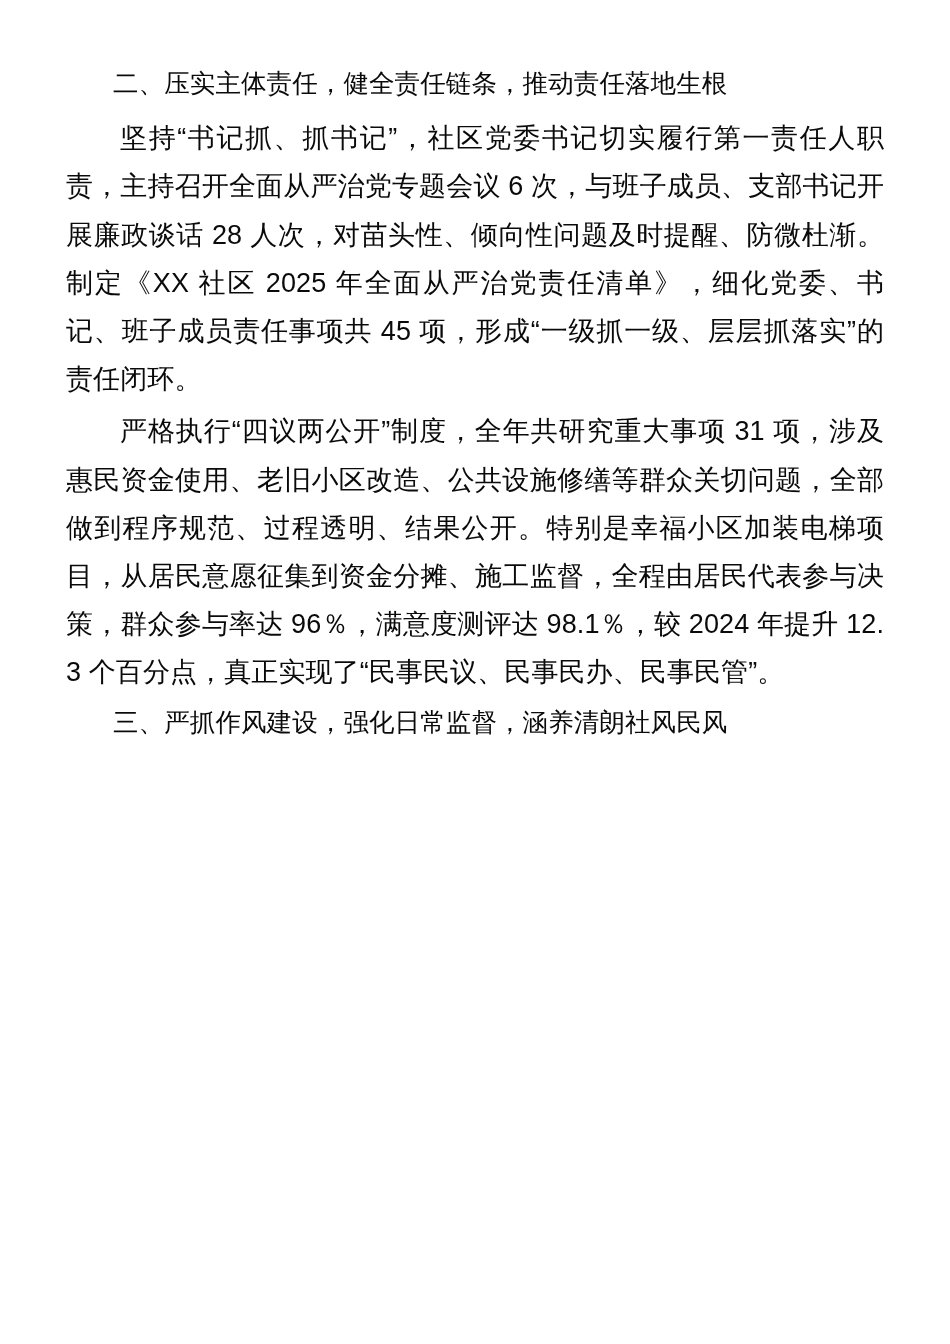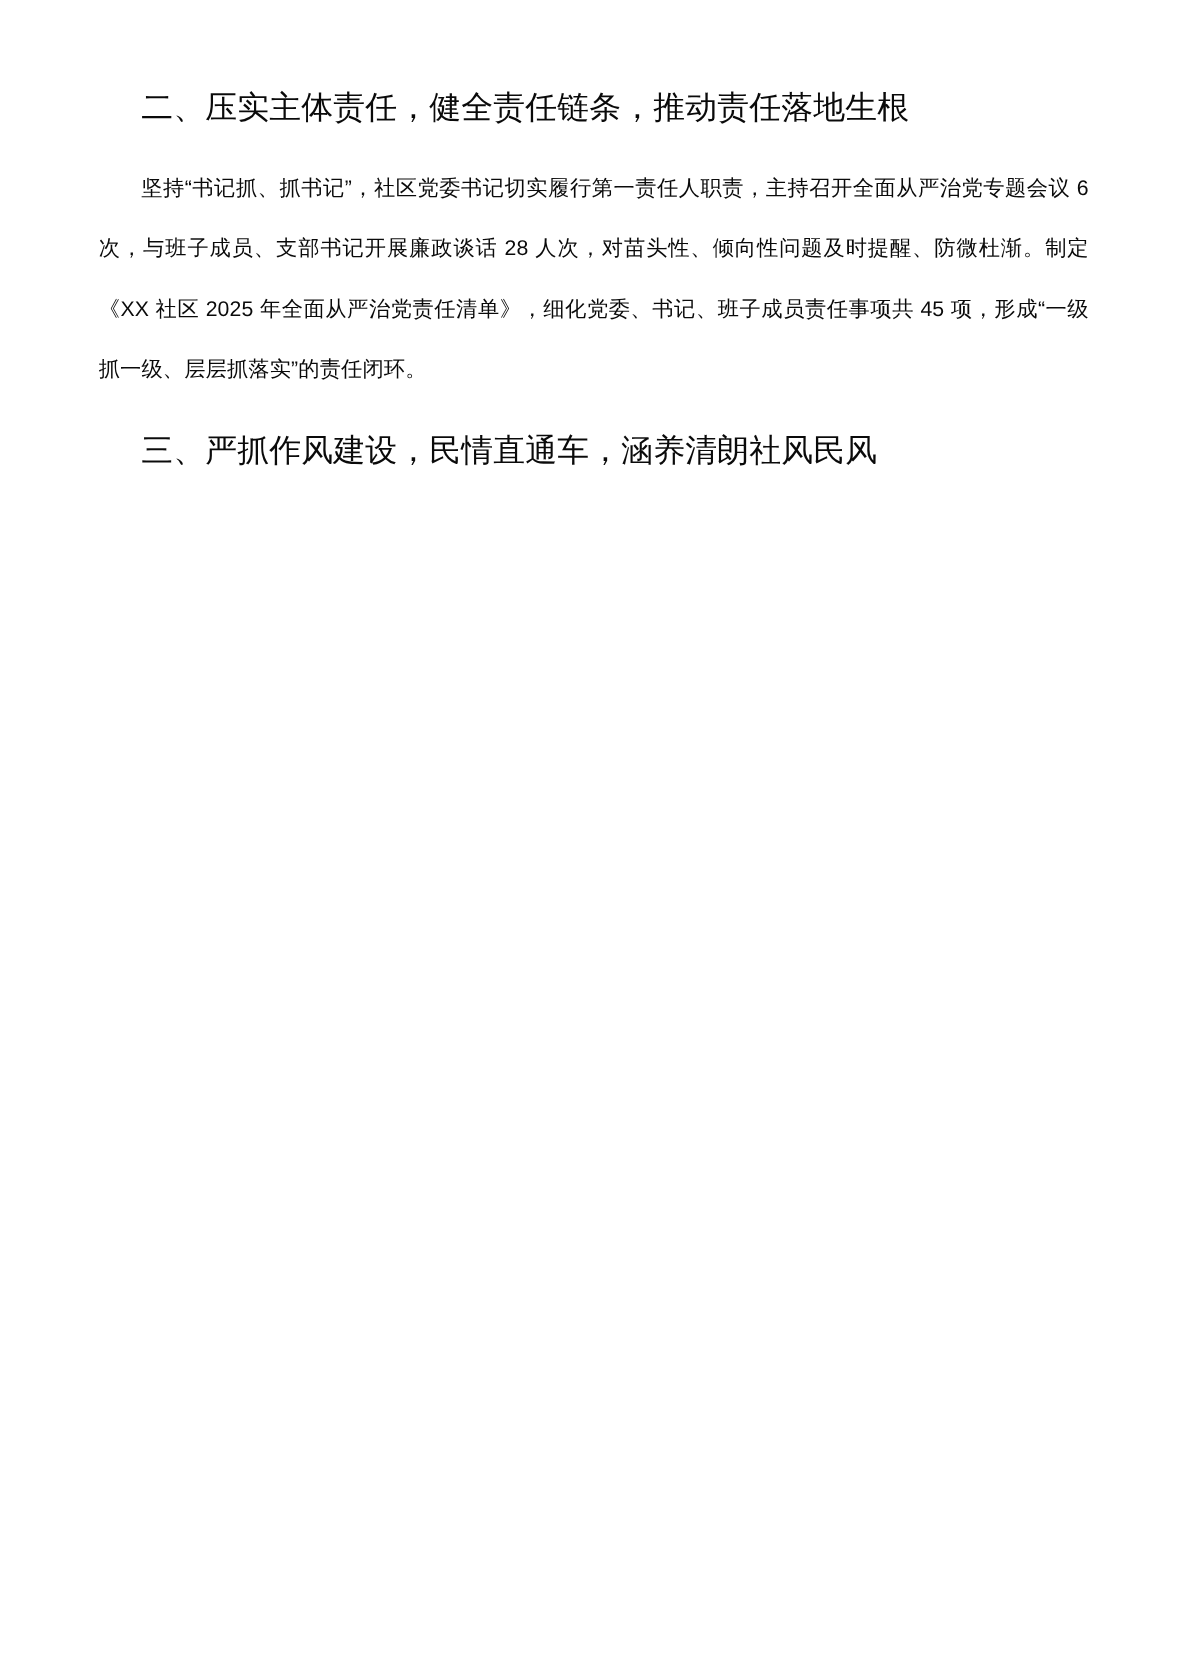--- a/index.html
+++ b/index.html
@@ -19,53 +19,54 @@
 
   .content {
     position: absolute;
     left: 62px;
     top: 62px;
     width: 826px;
   }
 
   .para {
     font-family: "Liberation Sans", "DejaVu Sans", sans-serif;
-    font-size: 17px;
+    font-size: 27px;
     line-height: 48.2px;
     color: #0a0a0a;
     text-align: justify;
     text-justify: inter-ideograph;
     text-indent: 2em;
-    margin: 17px;
+    margin: 4px;
     letter-spacing: 0.1px;
     -webkit-font-smoothing: antialiased;
     word-break: break-all;
   }
 
   .heading {
-    font-family: Liberation Serif, serif;
+    font-family: Liberation Mono, monospace;
     font-size: 25.5px;
     line-height: 48.2px;
     color: #0a0a0a;
     text-align: left;
     text-indent: 2em;
     margin: 0;
     letter-spacing: 0.1px;
     white-space: nowrap;
   }
 </style>
 </head>
 <body>
 
 <div class="page">
   <div class="content">
 
     <div class="heading">二、压实主体责任，健全责任链条，推动责任落地生根</div>
 
     <p class="para">坚持“书记抓、抓书记”，社区党委书记切实履行第一责任人职责，主持召开全面从严治党专题会议 6 次，与班子成员、支部书记开展廉政谈话 28 人次，对苗头性、倾向性问题及时提醒、防微杜渐。制定《XX 社区 2025 年全面从严治党责任清单》，细化党委、书记、班子成员责任事项共 45 项，形成“一级抓一级、层层抓落实”的责任闭环。</p>
 
+    <p class="para">严格执行“四议两公开”制度，全年共研究重大事项 31 项，涉及惠民资金使用、老旧小区改造、公共设施修缮等群众关切问题，全部做到程序规范、过程透明、结果公开。特别是幸福小区加装电梯项目，从居民意愿征集到资金分摊、施工监督，全程由居民代表参与决策，群众参与率达 96％，满意度测评达 98.1％，较 2024 年提升 12.3 个百分点，真正实现了“民事民议、民事民办、民事民管”。</p>
 
 
-    <div class="heading">三、严抓作风建设，民情直通车，涵养清朗社风民风</div>
+    <div class="heading">三、严抓作风建设，强化日常监督，涵养清朗社风民风</div>
 
 
   </div>
 </div>
 
 </body></html>

